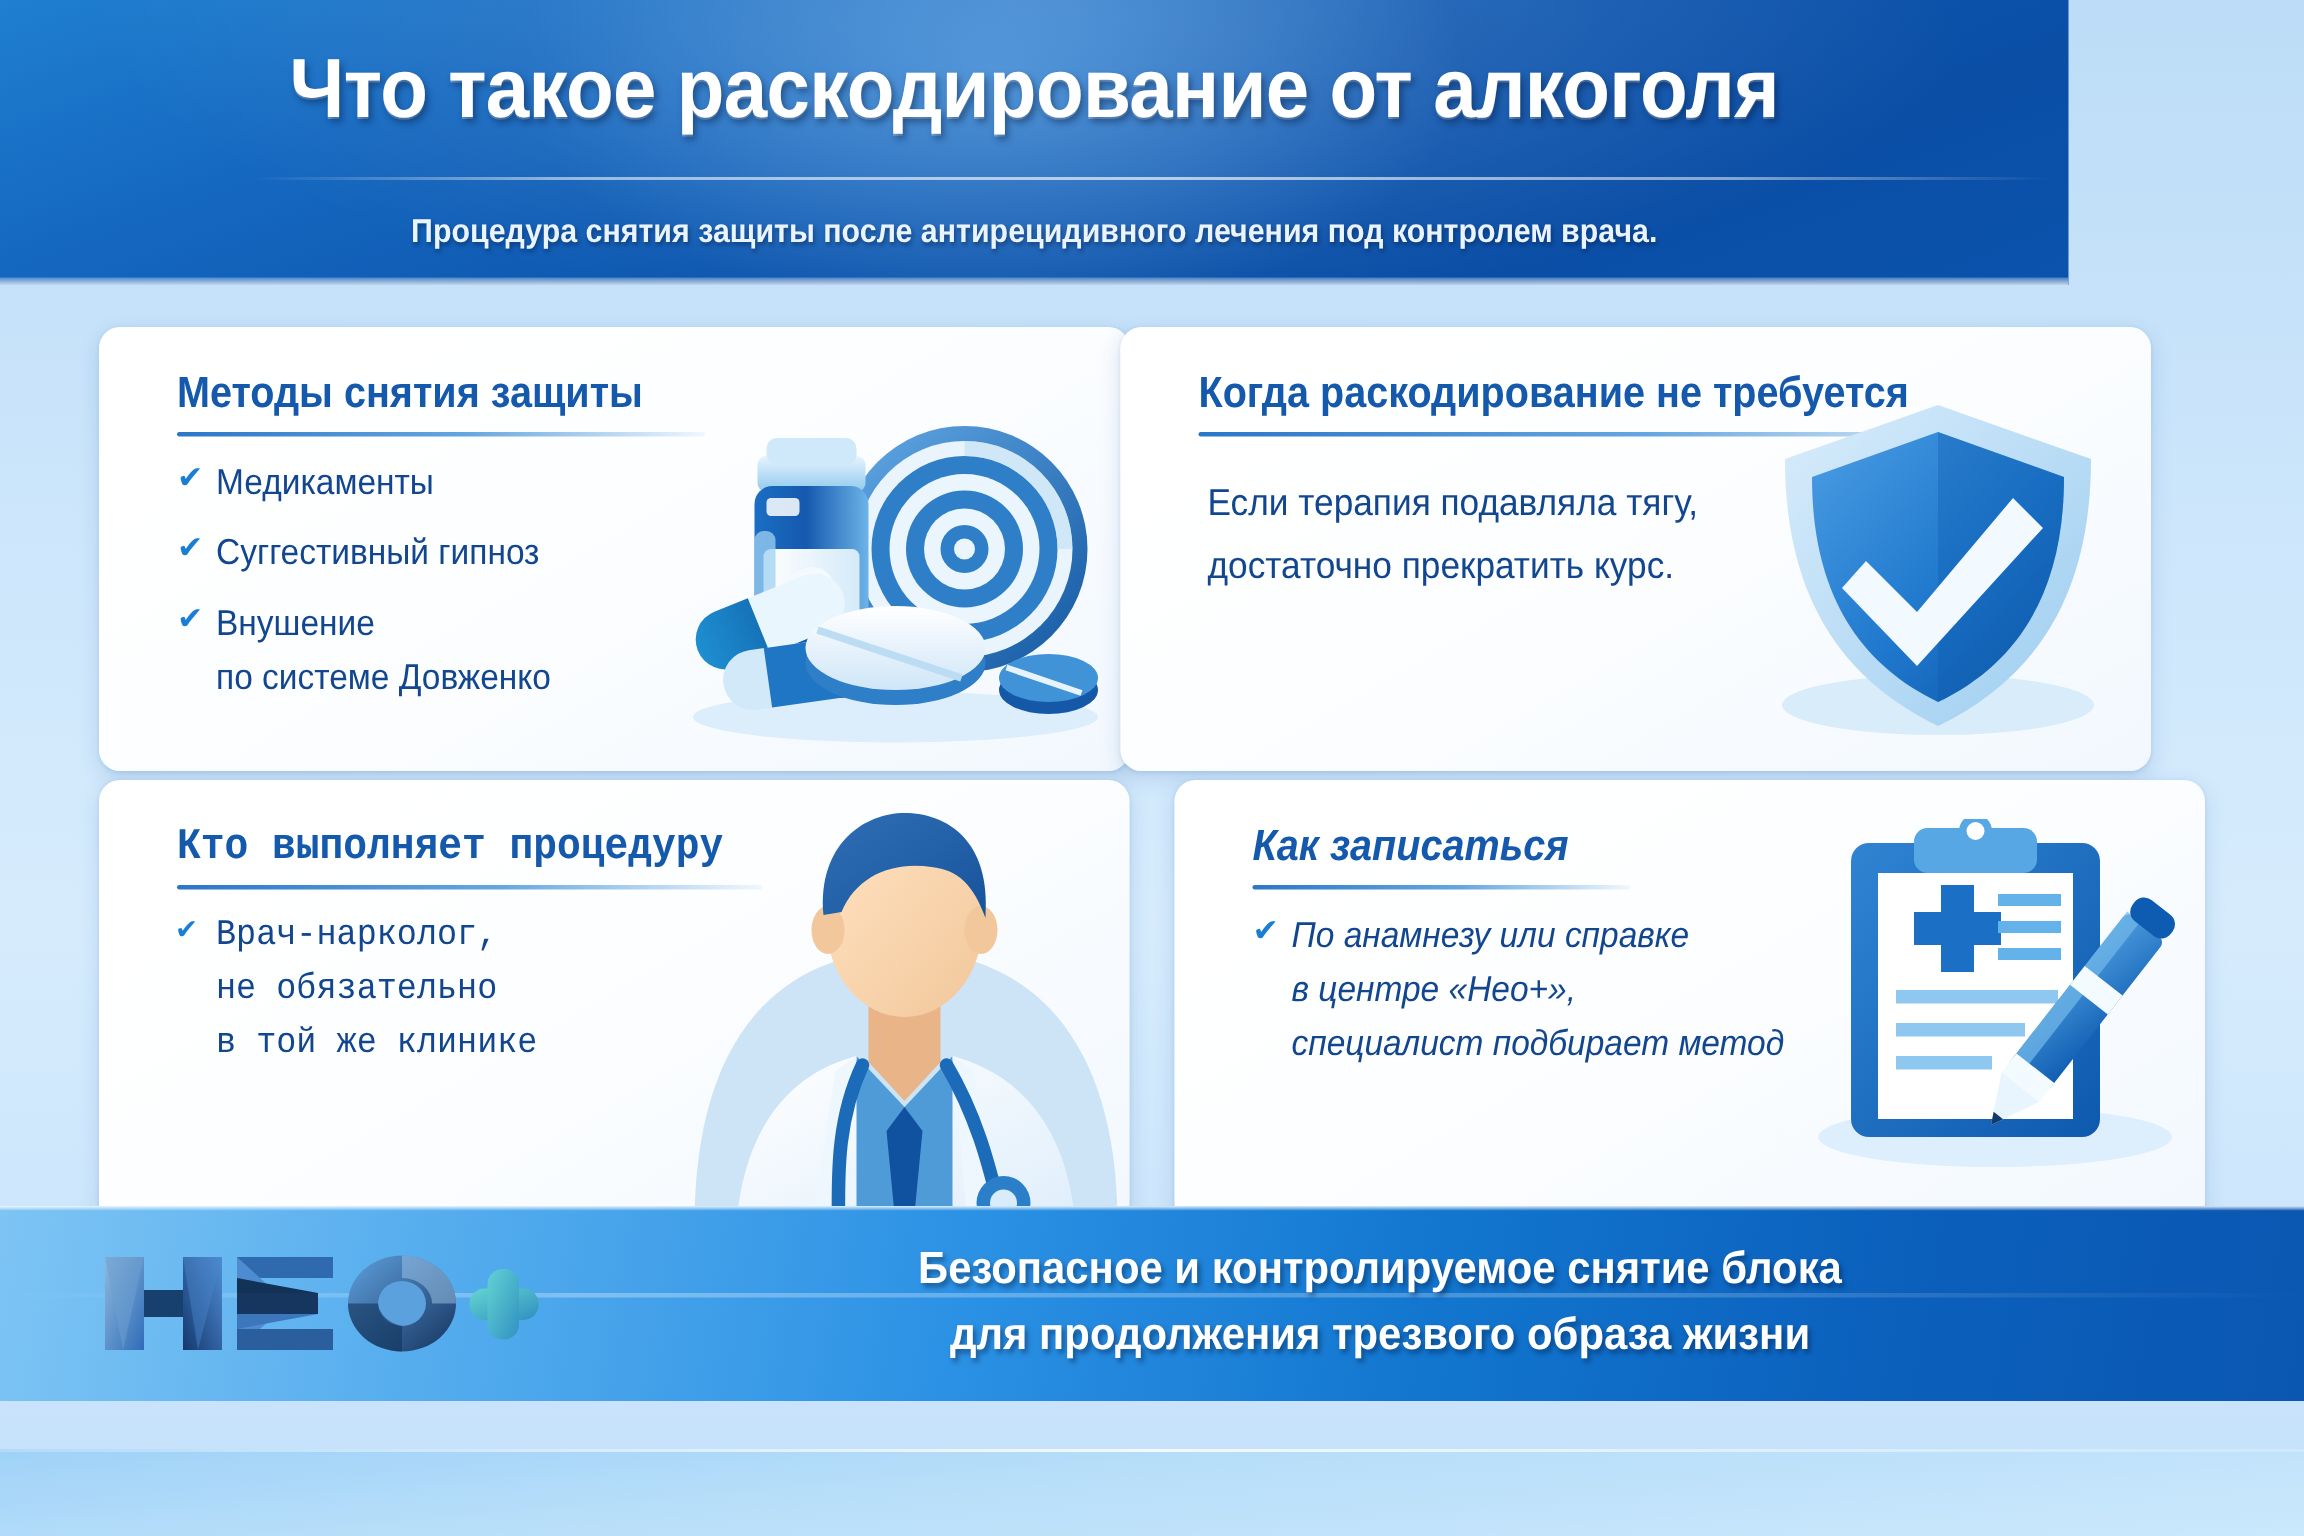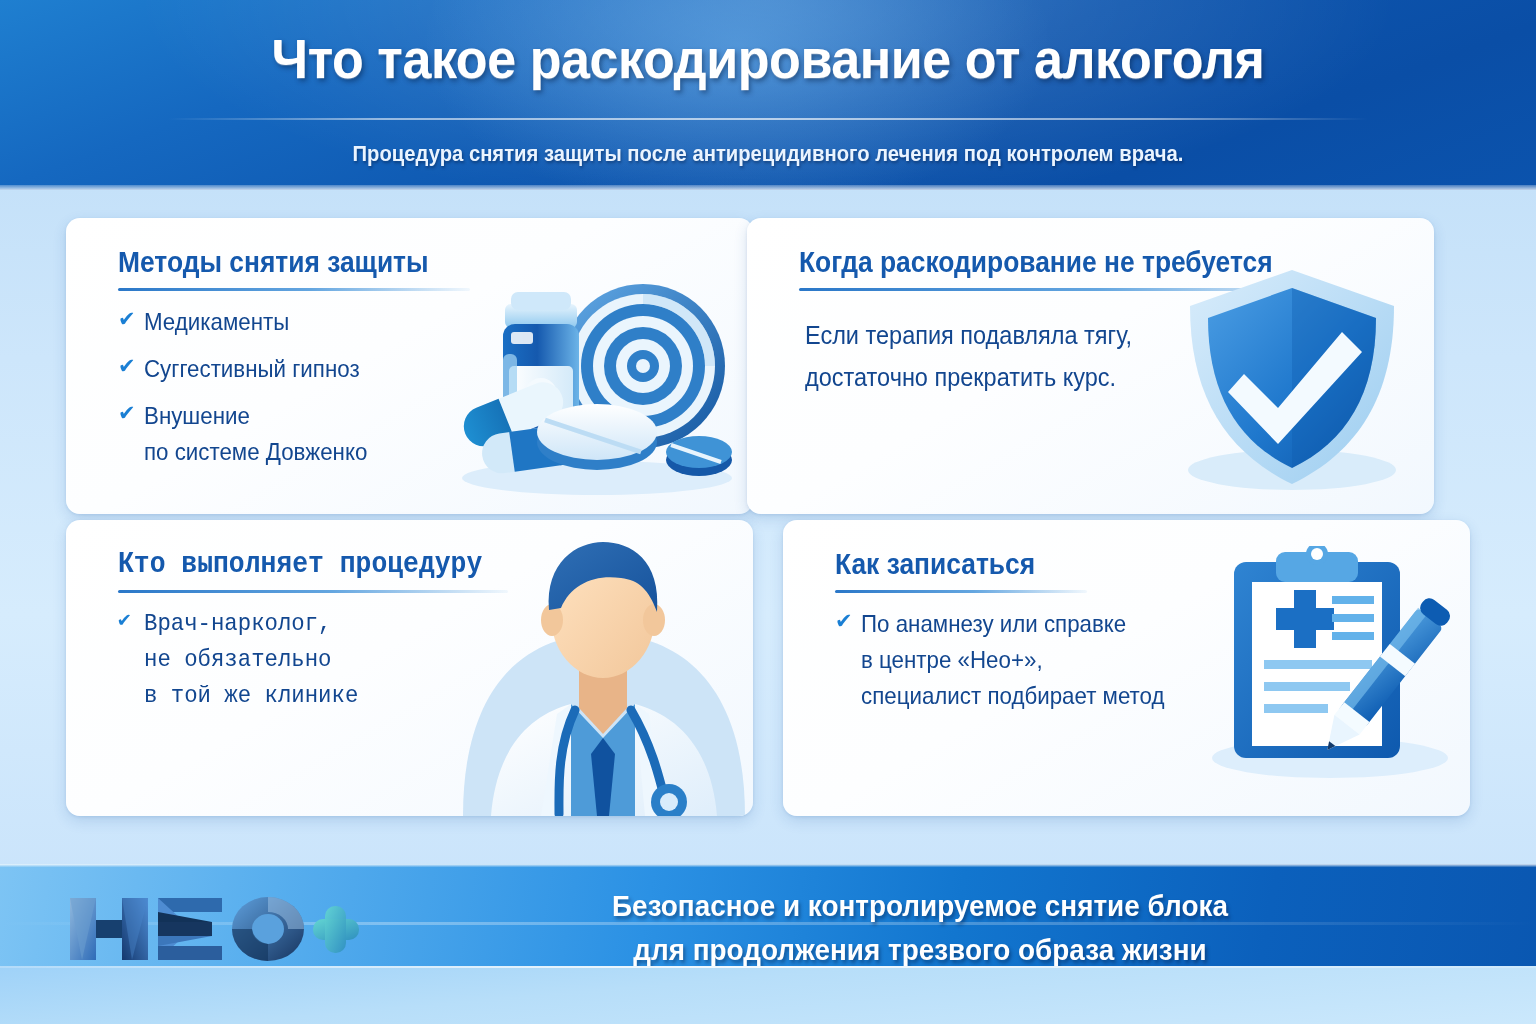--- a/index.html
+++ b/index.html
@@ -8,21 +8,21 @@
     width:1536px; height:1024px; overflow:hidden;
     font-family:"Liberation Sans", "DejaVu Sans", sans-serif;
   }
   body {
     background:linear-gradient(180deg,#bcdcf7 0%,#cde6fb 35%,#d6ecfd 60%,#c4e0fa 100%);
     position:relative;
   }
 
   
   .header {
-    position:absolute; left:0; top:0; width:1536px; height:190px;
+    position:absolute; left:0; top:0; width:1379px; height:190px;
     background:
       radial-gradient(ellipse 900px 300px at 50% 0%, rgba(255,255,255,0.18) 0%, rgba(255,255,255,0) 70%),
       linear-gradient(160deg,#1f7fd0 0%,#1568c0 25%,#0d55ae 55%,#0a4ea6 78%,#0b53ad 100%);
     overflow:hidden;
   }
   .header::after{
     content:""; position:absolute; left:0; right:0; bottom:0; height:5px;
     background:linear-gradient(180deg, rgba(255,255,255,0.25), rgba(255,255,255,0.75));
   }
   .hdr-glow{
@@ -61,21 +61,21 @@
   .card {
     position:absolute; width:687px; height:296px;
     background:linear-gradient(150deg,#ffffff 0%,#fdfeff 45%,#f2f8fe 100%);
     border-radius:14px;
     box-shadow:0 5px 14px rgba(30,90,160,0.16), 0 1px 3px rgba(30,90,160,0.12);
     overflow:hidden;
   }
   .card.c1{ left:0;   top:0; }
   .card.c2{ left:681px; top:0; }
   .card.c3{ left:0;   top:302px;font-family:Liberation Mono, monospace; }
-  .card.c4{ left:717px; top:302px; }
+  .card.c4{ left:717px; top:302px;font-style:italic; }
 
   .card-head {
     position:absolute; left:52px; top:28px; right:30px;
     color:#1559ad;
     font-size:29px; font-weight:bold;
     transform:scaleX(0.91); transform-origin:left center;
     white-space:nowrap;
   }
   .card-rule {
     position:absolute; left:52px; top:70px; height:3px;
@@ -103,21 +103,21 @@
 
   
   .ill { position:absolute; }
   .ill-pills    { right:6px;  top:44px;  width:300px; height:240px; }
   .ill-shield   { right:22px; top:38px;  width:240px; height:240px; }
   .ill-doctor   { right:0px;  top:18px;  width:300px; height:278px; }
   .ill-clip     { right:18px; top:26px;  width:250px; height:240px; }
 
   
   .footer {
-    position:absolute; left:0; top:864px; width:1536px; height:130px;
+    position:absolute; left:0; top:804px; width:1536px; height:130px;
     background:linear-gradient(100deg,#7dc4f4 0%,#57aeee 18%,#2b91e4 42%,#1276cf 62%,#0b60bc 82%,#0a57b1 100%);
     overflow:hidden;
   }
   .footer::before{
     content:""; position:absolute; left:0; right:0; top:0; height:3px;
     background:linear-gradient(180deg,rgba(255,255,255,0.85),rgba(255,255,255,0.1));
   }
   .foot-sheen{
     position:absolute; left:0; right:0; top:58px; height:3px;
     background:linear-gradient(90deg, rgba(255,255,255,0) 0%, rgba(255,255,255,0.30) 25%, rgba(255,255,255,0.22) 70%, rgba(255,255,255,0) 100%);

